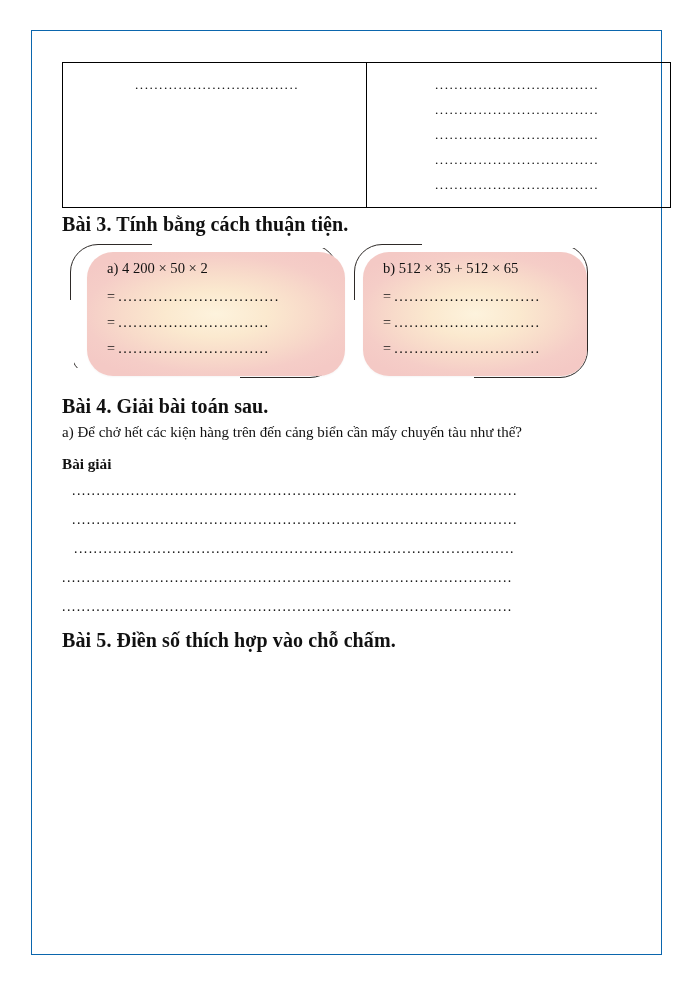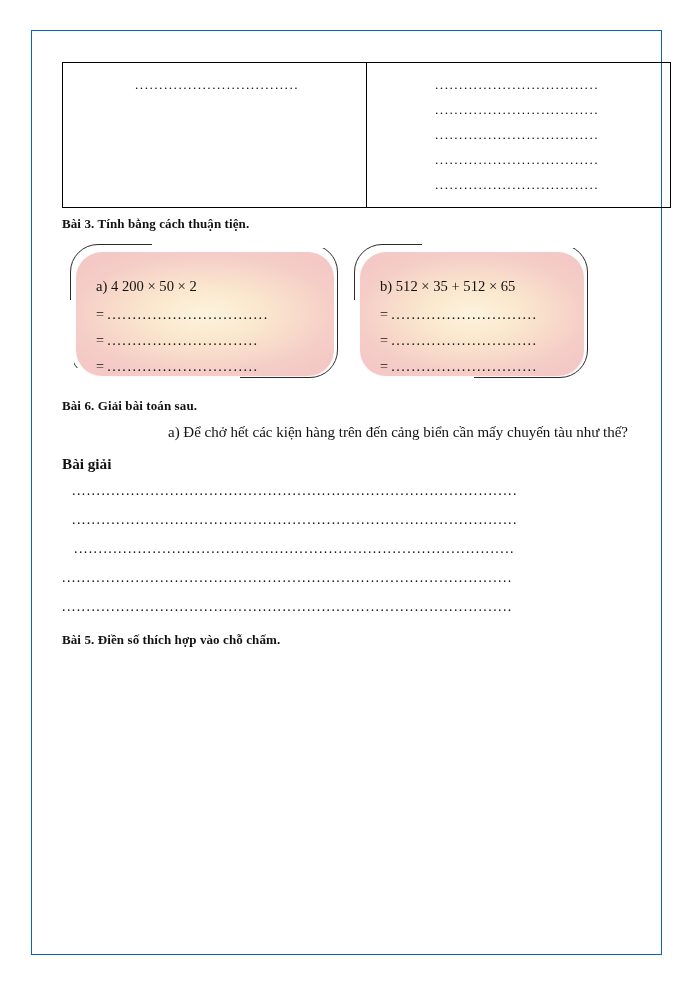--- a/index.html
+++ b/index.html
@@ -58,21 +58,21 @@
     color: #111;
     white-space: nowrap;
     overflow: hidden;
   }
   .cell-dots.indent-left  { padding-left: 62px; }
   .cell-dots.indent-right { padding-left: 58px; }
 
   
   .heading {
     font-weight: bold;
-    font-size: 13px;
+    font-size: 20px;
     line-height: 20px;
     margin: 4px 0 2px 0;
     letter-spacing: .1px;
   }
 
   
   #ex3-boxes {
     position: relative;
     height: 152px;
     margin-top: 6px;
@@ -82,26 +82,27 @@
     top: 12px;
     box-sizing: border-box;
     border-radius: 26px;
     background:
       radial-gradient(ellipse 62% 58% at 50% 50%,
         #fdf3dd 0%,
         #fbe9cf 32%,
         #f8dbca 58%,
         #f5cdc7 82%,
         #f4c9c5 100%);
-    padding: 24px 18px 14px 20px;
+    padding: 6px 18px 14px 20px;
     z-index: 2;
     box-shadow: 0 1px 2px rgba(0,0,0,0.04);
+    margin-left: 11px;
   }
   .calc-box.box-a { left: 14px;  width: 258px; height: 124px; }
-  .calc-box.box-b { left: 298px; width: 224px; height: 124px; }
+  .calc-box.box-b { left: 290px; width: 224px; height: 124px; }
 
   
   .box-stroke {
     position: absolute;
     border: 1.4px solid #2e2a28;
     border-radius: 28px;
     background: transparent;
     z-index: 1;
   }
   .box-stroke.stroke-a { left: 8px;  top: 4px;  width: 266px; height: 132px; }
@@ -131,21 +132,21 @@
   .calc-line .dots { letter-spacing: 1.5px; }
 
   
   .body-text {
     font-size: 15px;
     line-height: 29.5px;
     margin: 0;
     text-align: justify;
     text-justify: inter-word;
   }
-  .body-text.nojust { text-align: right; }
+  .body-text.nojust { text-align: left; }
 
   .solution-title {
     font-weight: bold;
     font-size: 15.2px;
     text-align: left;
     margin: 7px 0 3px 0;
   }
 
   .answer-line {
     font-size: 13.8px;
@@ -222,21 +223,21 @@
       </div>
       <div class="calc-line">
         <span class="eq">=</span><span class="dots">.............................</span>
       </div>
       <div class="calc-line">
         <span class="eq">=</span><span class="dots">.............................</span>
       </div>
     </div>
   </div>
 
-  <div class="heading">Bài 6. Giải bài toán sau.</div>
+  <div class="heading">Bài 4. Giải bài toán sau.</div>
 
 
   <p class="body-text nojust">a) Để chở hết các kiện hàng trên đến cảng biển cần mấy chuyến tàu như thế?</p>
 
 
   <div class="solution-title">Bài giải</div>
 
   <div class="answer-line pad-1">...........................................................................................</div>
   <div class="answer-line pad-2">...........................................................................................</div>
   <div class="answer-line pad-3">..........................................................................................</div>

